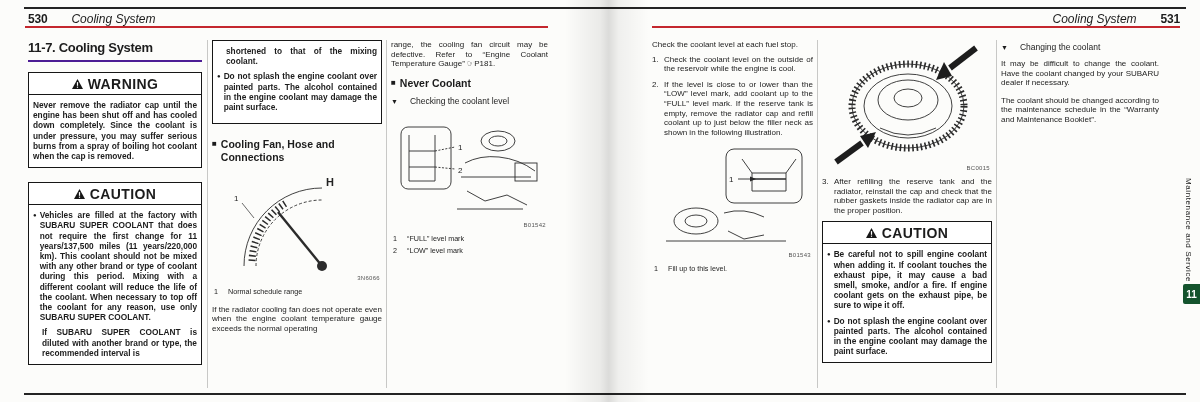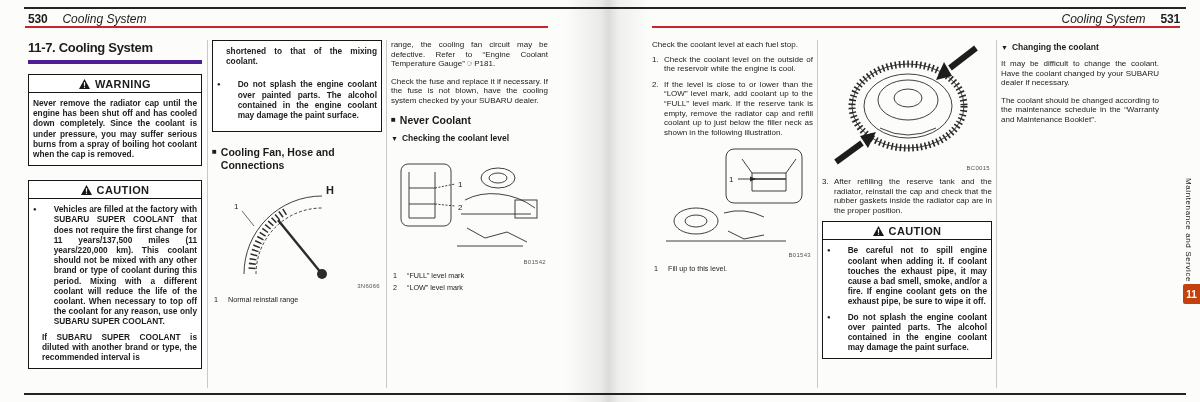--- a/index.html
+++ b/index.html
@@ -3,48 +3,48 @@
 <meta charset="utf-8">
 <style>
   *{margin:0;padding:0;box-sizing:border-box}
   html,body{width:1200px;height:402px}
   body{font-family:"Liberation Sans",sans-serif;background:#ececea;color:#1c1c1c;position:relative;overflow:hidden}
   .spread{position:absolute;inset:0;background:#fcfcfa}
   .scanline{position:absolute;left:24px;width:1162px;height:2px;background:#242424}
   .gutter{position:absolute;left:565px;top:0;width:84px;height:402px;pointer-events:none;
           background:linear-gradient(90deg,rgba(0,0,0,0) 0%,rgba(0,0,0,0.07) 42%,rgba(0,0,0,0.13) 52%,rgba(0,0,0,0.05) 64%,rgba(0,0,0,0) 100%)}
   .redrule{position:absolute;top:26px;height:2px;background:#c4272e}
-  .pg-header{position:absolute;top:12px;display:flex;align-items:flex-end;gap:15px}
+  .pg-header{position:absolute;top:12px;display:flex;align-items:flex-end;gap:24px}
   .pgnum{font-weight:bold;font-size:12px;letter-spacing:-0.2px}
   .runtitle{font-style:italic;font-size:12px}
   .col{position:absolute;top:40px;height:352px;overflow:hidden}
   .vline{position:absolute;top:40px;height:348px;width:1px;background:#c8c8c6}
-  .sec-title{font-size:13px;font-weight:bold;border-bottom:4px solid #4c1d95;padding-bottom:5px;margin-bottom:10px;letter-spacing:-0.3px}
+  .sec-title{font-size:13px;font-weight:bold;border-bottom:2px solid #4c1d95;padding-bottom:5px;margin-bottom:10px;letter-spacing:-0.3px}
   .alert{border:1.5px solid #161616;margin-bottom:14px;background:#fff}
-  .alert-hd{display:flex;align-items:center;justify-content:center;gap:5px;padding:3px 0 2px;border-bottom:1.5px solid #161616;font-weight:bold;font-size:11px;letter-spacing:0.4px}
+  .alert-hd{display:flex;align-items:center;justify-content:center;gap:5px;padding:3px 0 2px;border-bottom:1.5px solid #161616;font-weight:bold;font-size:14px;letter-spacing:0.4px}
   .alert-bd{padding:5px 4px 6px;font-weight:bold;font-size:8.3px;line-height:10.2px;text-align:justify}
-  .bul{display:flex;gap:17px;margin-bottom:5px}
+  .bul{display:flex;gap:3px;margin-bottom:5px}
   .dot{font-size:6px;line-height:10.2px;flex:none}
   .bul .txt{flex:1;text-align:justify}
   .ind{margin-left:9px;text-align:justify}
   p.body{font-size:8px;line-height:9.6px;text-align:justify;margin-bottom:8px}
   .h2{font-size:10.5px;font-weight:bold;line-height:12.5px;margin:3px 0 7px;display:flex;gap:4px}
   .sq{font-size:8px;line-height:12.5px;flex:none}
-  .h3{font-size:8.5px;font-weight:bold;margin:2px 0 7px;display:flex;gap:4px;align-items:baseline}
+  .h3{font-size:8.5px;font-weight:normal;margin:2px 0 7px;display:flex;gap:12px;align-items:baseline}
   .tri-down{font-size:7px;flex:none}
   .fig{position:relative;margin-bottom:5px}
   .fig svg{display:block;margin:0 auto}
   .figcode{position:absolute;right:2px;bottom:1px;font-size:6px;color:#555;letter-spacing:0.3px}
   .legend{display:flex;font-size:7.2px;line-height:9.5px;margin-bottom:2px}
   .lnum{width:16px;flex:none;padding-left:2px}
   .step{display:flex;margin-bottom:6px;font-size:8px;line-height:9.6px}
   .stepnum{width:12px;flex:none}
   .step .txt{text-align:justify;flex:1}
   .vtext{position:absolute;right:7px;top:178px;writing-mode:vertical-rl;font-size:8px;letter-spacing:0.6px;color:#222}
-  .chaptab{position:absolute;right:0;top:284px;width:17px;height:20px;display:flex;align-items:center;justify-content:center;color:#fff;font-weight:bold;font-size:10px;background:#c2410c;border-radius:2px 0 0 2px}
+  .chaptab{position:absolute;right:0;top:284px;width:17px;height:20px;display:flex;align-items:center;justify-content:center;color:#fff;font-weight:bold;font-size:10px;background:#14532d;border-radius:2px 0 0 2px}
   .lineart{stroke:#2b2b2b;fill:none;stroke-width:0.9}
 </style>
 </head>
 <body>
 
 <div class="spread">
 
   <div class="scanline" style="top:7px"></div>
   <div class="scanline" style="top:393px"></div>
   <div class="gutter"></div>
@@ -93,21 +93,21 @@
         <div class="ind">If SUBARU SUPER COOLANT is diluted with another brand or type, the recommended interval is</div>
       </div>
     </div>
   </div>
 
   <div class="vline" style="left:207px"></div>
 
   <div class="col" style="left:212px;width:170px">
     <div class="alert">
       <div class="alert-bd">
-        <div class="ind" style="margin-bottom:13px">shortened to that of the mixing coolant.</div>
+        <div class="ind" style="margin-bottom:5px">shortened to that of the mixing coolant.</div>
         <div class="bul">
           <span class="dot">●</span>
           <span class="txt">Do not splash the engine coolant over painted parts. The alcohol contained in the engine coolant may damage the paint surface.</span>
         </div>
       </div>
     </div>
 
     <div class="h2">
       <span class="sq">■</span>
       <span>Cooling Fan, Hose and Connections</span>
@@ -122,30 +122,30 @@
         <line x1="100" y1="96" x2="56" y2="42" stroke="#2b2b2b" stroke-width="2.4"></line>
         <circle cx="100" cy="96" r="5" fill="#2b2b2b"></circle>
         <line x1="20" y1="33" x2="32" y2="48" stroke="#2b2b2b" stroke-width="0.7"></line>
         <text x="104" y="16" font-size="11" font-weight="bold" fill="#222">H</text>
         <text x="12" y="31" font-size="8" fill="#222">1</text>
       </svg>
       <div class="figcode">3N6066</div>
     </div>
     <div class="legend" style="margin-bottom:8px">
       <span class="lnum">1</span>
-      <span>Normal reinstall range</span>
-    </div>
-
+      <span>Normal schedule range</span>
+    </div>
+
+    <p class="body">If the radiator cooling fan does not operate even when the engine coolant temperature gauge exceeds the normal operating</p>
   </div>
 
   <div class="vline" style="left:386px"></div>
 
   <div class="col" style="left:391px;width:157px">
     <p class="body">range, the cooling fan circuit may be defective. Refer to “Engine Coolant Temperature Gauge” ☞P181.</p>
-    <p class="body">Check the fuse and replace it if necessary. If the fuse is not blown, have the cooling system checked by your SUBARU dealer.</p>
 
     <div class="h2">
       <span class="sq">■</span>
       <span>Never Coolant</span>
     </div>
     <div class="h3">
       <span class="tri-down">▼</span>
       <span>Checking the coolant level</span>
     </div>
 

